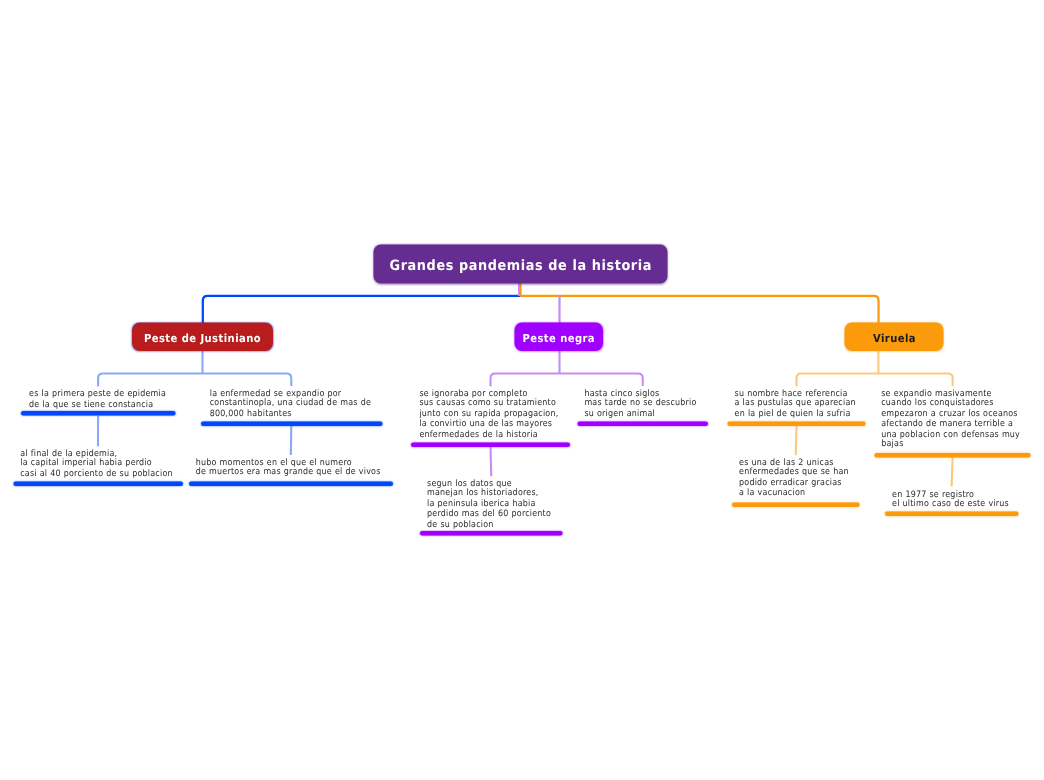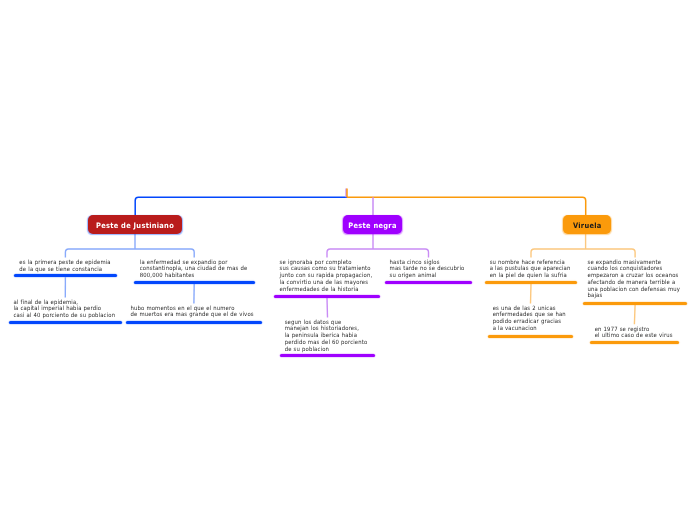--- a/index.html
+++ b/index.html
@@ -38,20 +38,23 @@
       <path d="M 327 257.5 L 327 252.2 Q 327 249 330.2 249 L 425.3 249 Q 428.5 249 428.5 252.2 L 428.5 257.40000000000003" fill="none" stroke="#C98CF5" stroke-width="1.4" stroke-linecap="butt"></path>
       <path d="M 585.6 234 L 585.6 249" fill="none" stroke="#FCC87F" stroke-width="1.4" stroke-linecap="butt"></path>
       <path d="M 531 257.5 L 531 252.2 Q 531 249 534.2 249 L 631.9 249 Q 635.1 249 635.1 252.2 L 635.1 257.5" fill="none" stroke="#FCC87F" stroke-width="1.4" stroke-linecap="butt"></path>
       <path d="M 65.4 277.2 L 65.3 297.5" fill="none" stroke="#89AAFB" stroke-width="1.4" stroke-linecap="butt"></path>
       <path d="M 194.2 283.8 L 193.9 303.40000000000003" fill="none" stroke="#89AAFB" stroke-width="1.4" stroke-linecap="butt"></path>
       <path d="M 327 297.7 L 327.5 317.5" fill="none" stroke="#C98CF5" stroke-width="1.4" stroke-linecap="butt"></path>
       <path d="M 531 283.9 L 530.5 303.40000000000003" fill="none" stroke="#FCC87F" stroke-width="1.4" stroke-linecap="butt"></path>
       <path d="M 635.1 304.5 L 634.4 324.3" fill="none" stroke="#FCC87F" stroke-width="1.4" stroke-linecap="butt"></path>
     </svg>
 
+  <div class="node root" style="left: 249.4px; top: 162.8px; width: 195.6px; height: 25.8px; background: rgb(101, 45, 145); color: rgb(255, 255, 255); box-shadow: rgba(101, 45, 145, 0.45) 0px 0.5px 1.3px 0.2px;">
+    <span>Grandes pandemias de la historia</span>
+  </div>
 
   <div class="node branch" style="left: 88.25px; top: 215.4px; width: 93.5px; height: 18.5px; background: #b91c1c; color: rgb(255, 255, 255); box-shadow: rgba(2, 71, 252, 0.42) 0px 0.4px 1.1px 0.15px;">
     <span>Peste de Justiniano</span>
   </div>
   <div class="leaf" style="left: 19.35px; top: 259.8px;">
     <div class="leaftext" style="color: rgb(43, 43, 43);">es la primera peste de epidemia
 de la que se tiene constancia</div>
   </div>
   <div class="leafbar" style="left: 13.6px; top: 274.2px; width: 103.6px; background: rgb(2, 71, 252); box-shadow: rgba(2, 71, 252, 0.45) 0px 0px 1.1px 0.35px;"></div>
   <div class="leaf" style="left: 139.8px; top: 259.6px;">
@@ -91,21 +94,21 @@
   <div class="leafbar" style="left: 385.05px; top: 280.6px; width: 86.9px; background: rgb(159, 0, 255); box-shadow: rgba(159, 0, 255, 0.45) 0px 0px 1.1px 0.35px;"></div>
   <div class="leaf" style="left: 284.7px; top: 319.7px;">
     <div class="leaftext" style="color: rgb(43, 43, 43);">segun los datos que
 manejan los historiadores,
 la peninsula iberica habia
 perdido mas del 60 porciento
 de su poblacion</div>
   </div>
   <div class="leafbar" style="left: 280.3px; top: 354.4px; width: 94.4px; background: rgb(159, 0, 255); box-shadow: rgba(159, 0, 255, 0.45) 0px 0px 1.1px 0.35px;"></div>
 
-  <div class="node branch" style="left: 563.3px; top: 215.4px; width: 48px; height: 18.6px; background: rgb(251, 154, 11); color: rgb(26, 26, 26); box-shadow: rgba(251, 154, 11, 0.42) 0px 0.4px 1.1px 0.15px;">
+  <div class="node branch" style="left: 563.3px; top: 215.4px; width: 66px; height: 18.6px; background: rgb(251, 154, 11); color: rgb(26, 26, 26); box-shadow: rgba(251, 154, 11, 0.42) 0px 0.4px 1.1px 0.15px;">
     <span>Viruela</span>
   </div>
   <div class="leaf" style="left: 489.7px; top: 259.7px;">
     <div class="leaftext" style="color: rgb(43, 43, 43);">su nombre hace referencia
 a las pustulas que aparecian
 en la piel de quien la sufria</div>
   </div>
   <div class="leafbar" style="left: 484.75px; top: 280.9px; width: 92.5px; background: rgb(251, 154, 11); box-shadow: rgba(251, 154, 11, 0.45) 0px 0px 1.1px 0.35px;"></div>
   <div class="leaf" style="left: 587.5px; top: 259.7px;">
     <div class="leaftext" style="color: rgb(43, 43, 43);">se expandio masivamente

